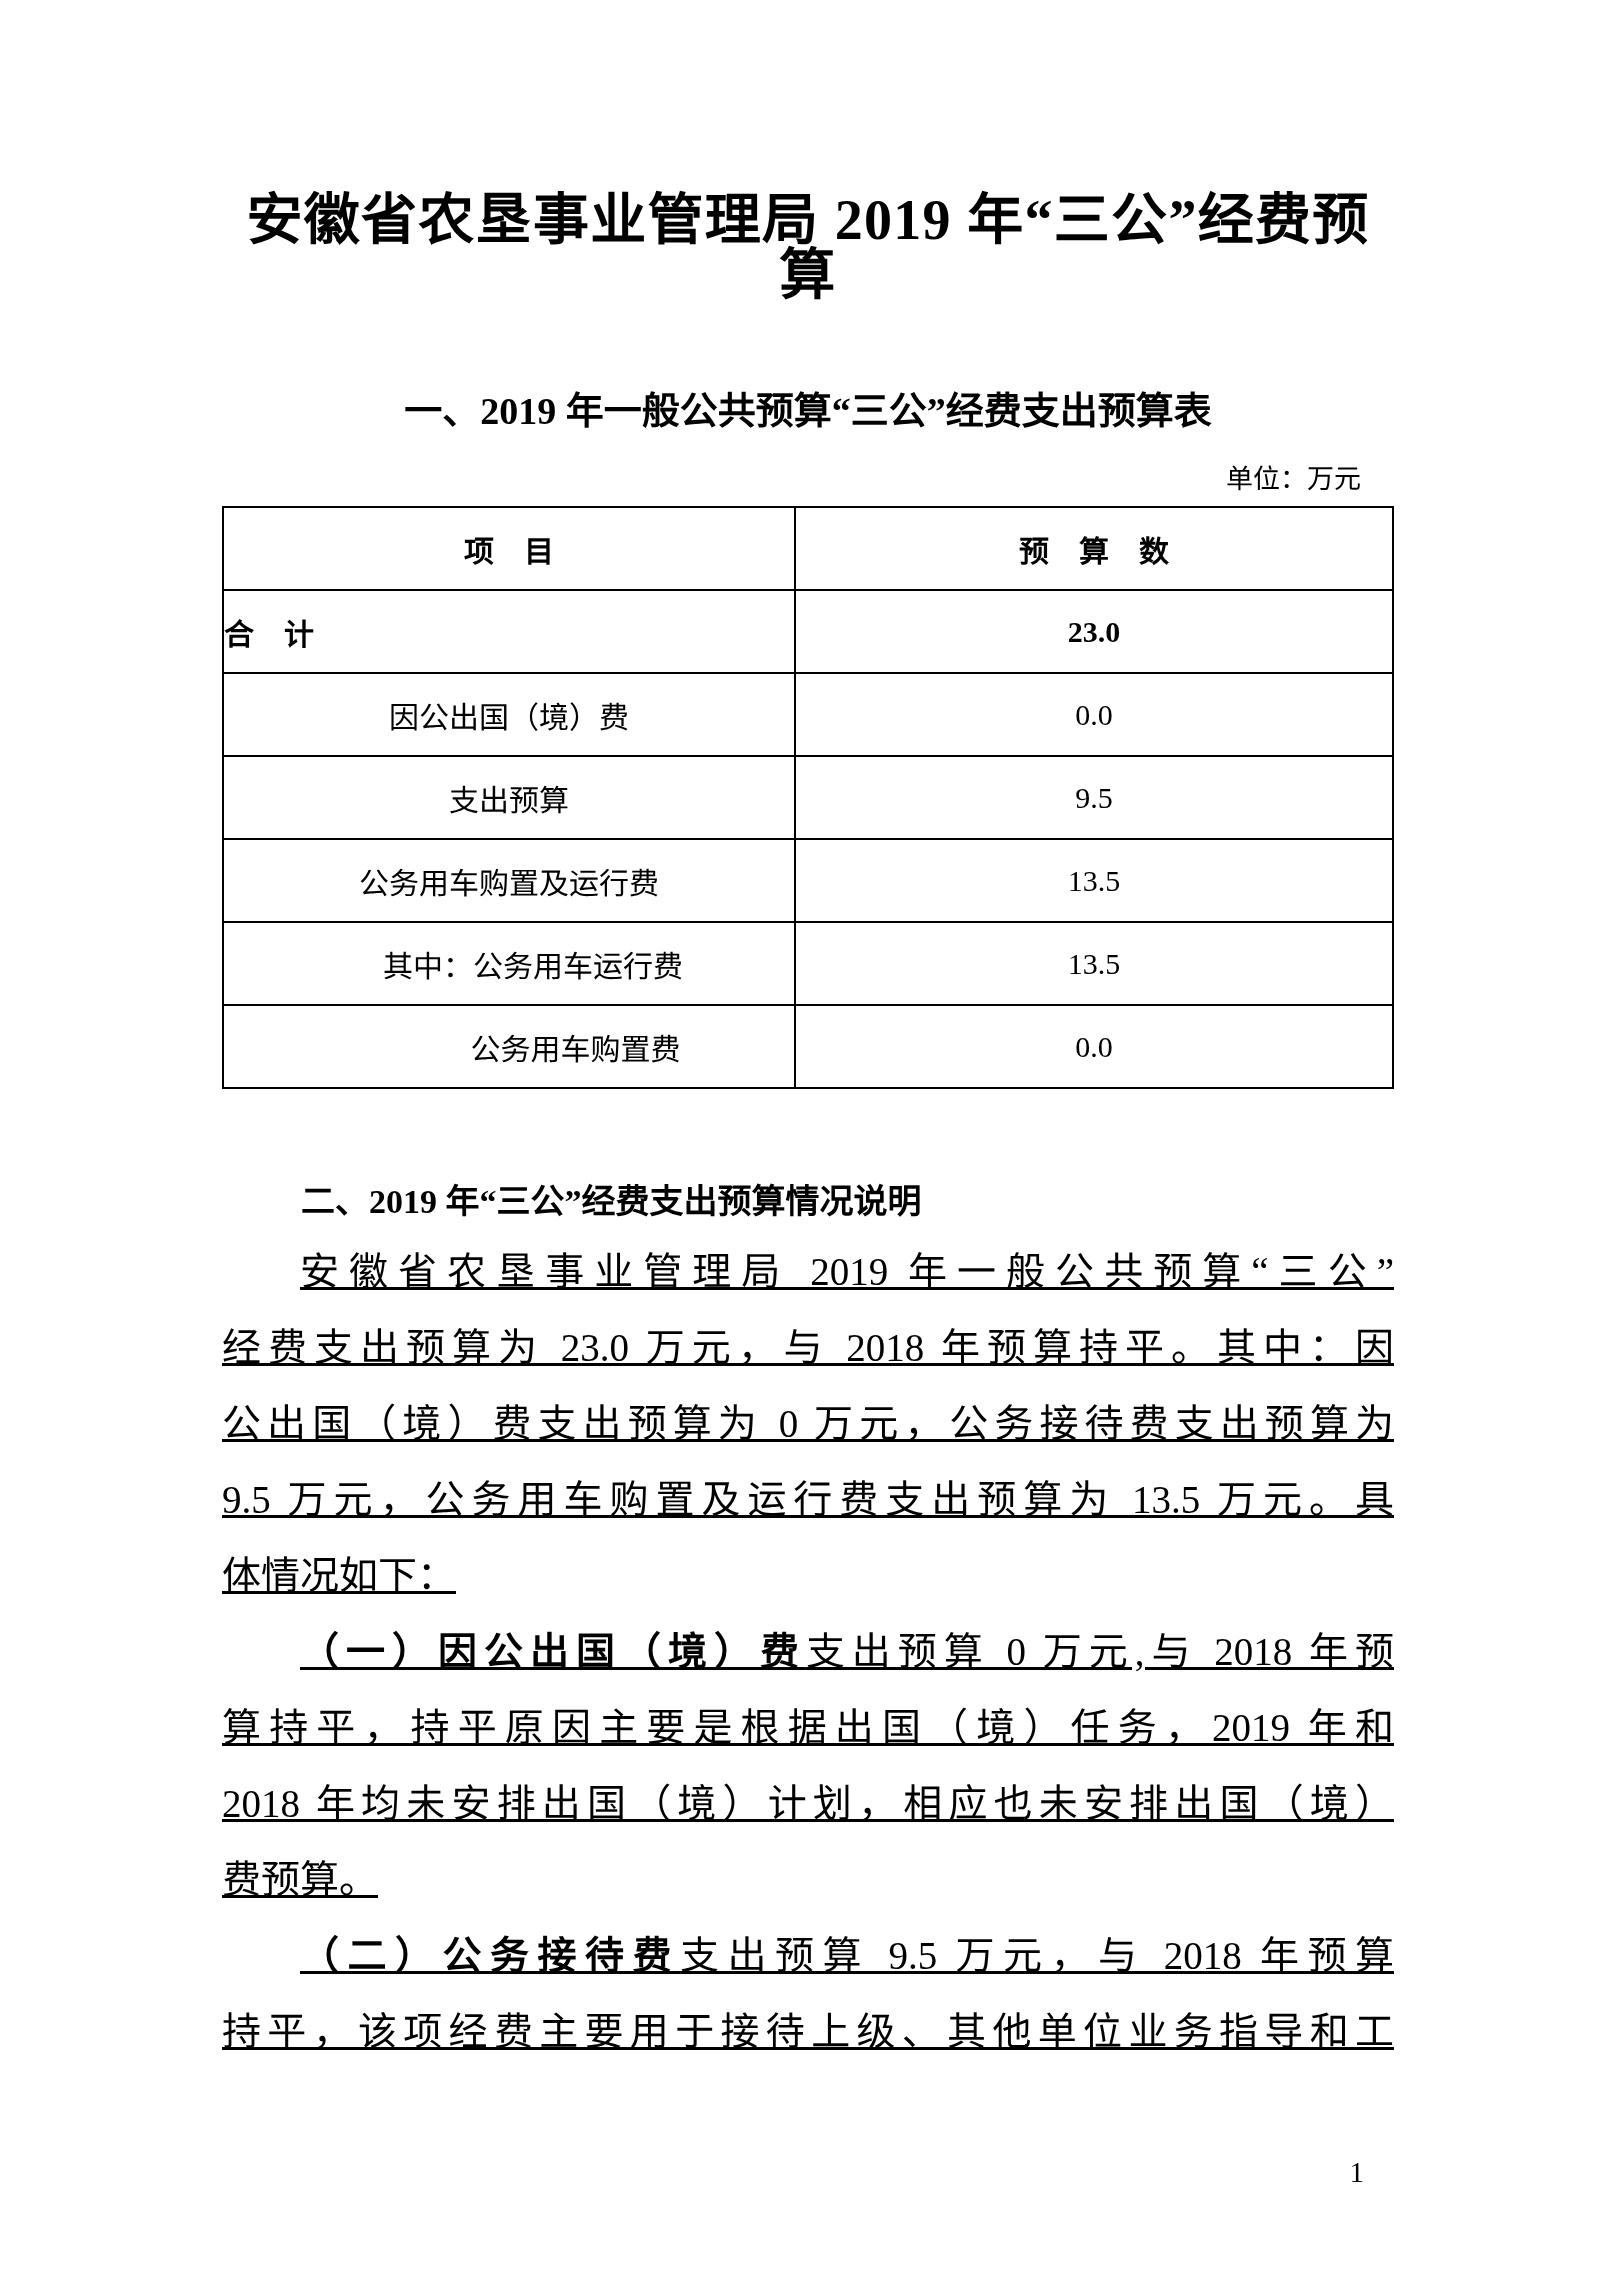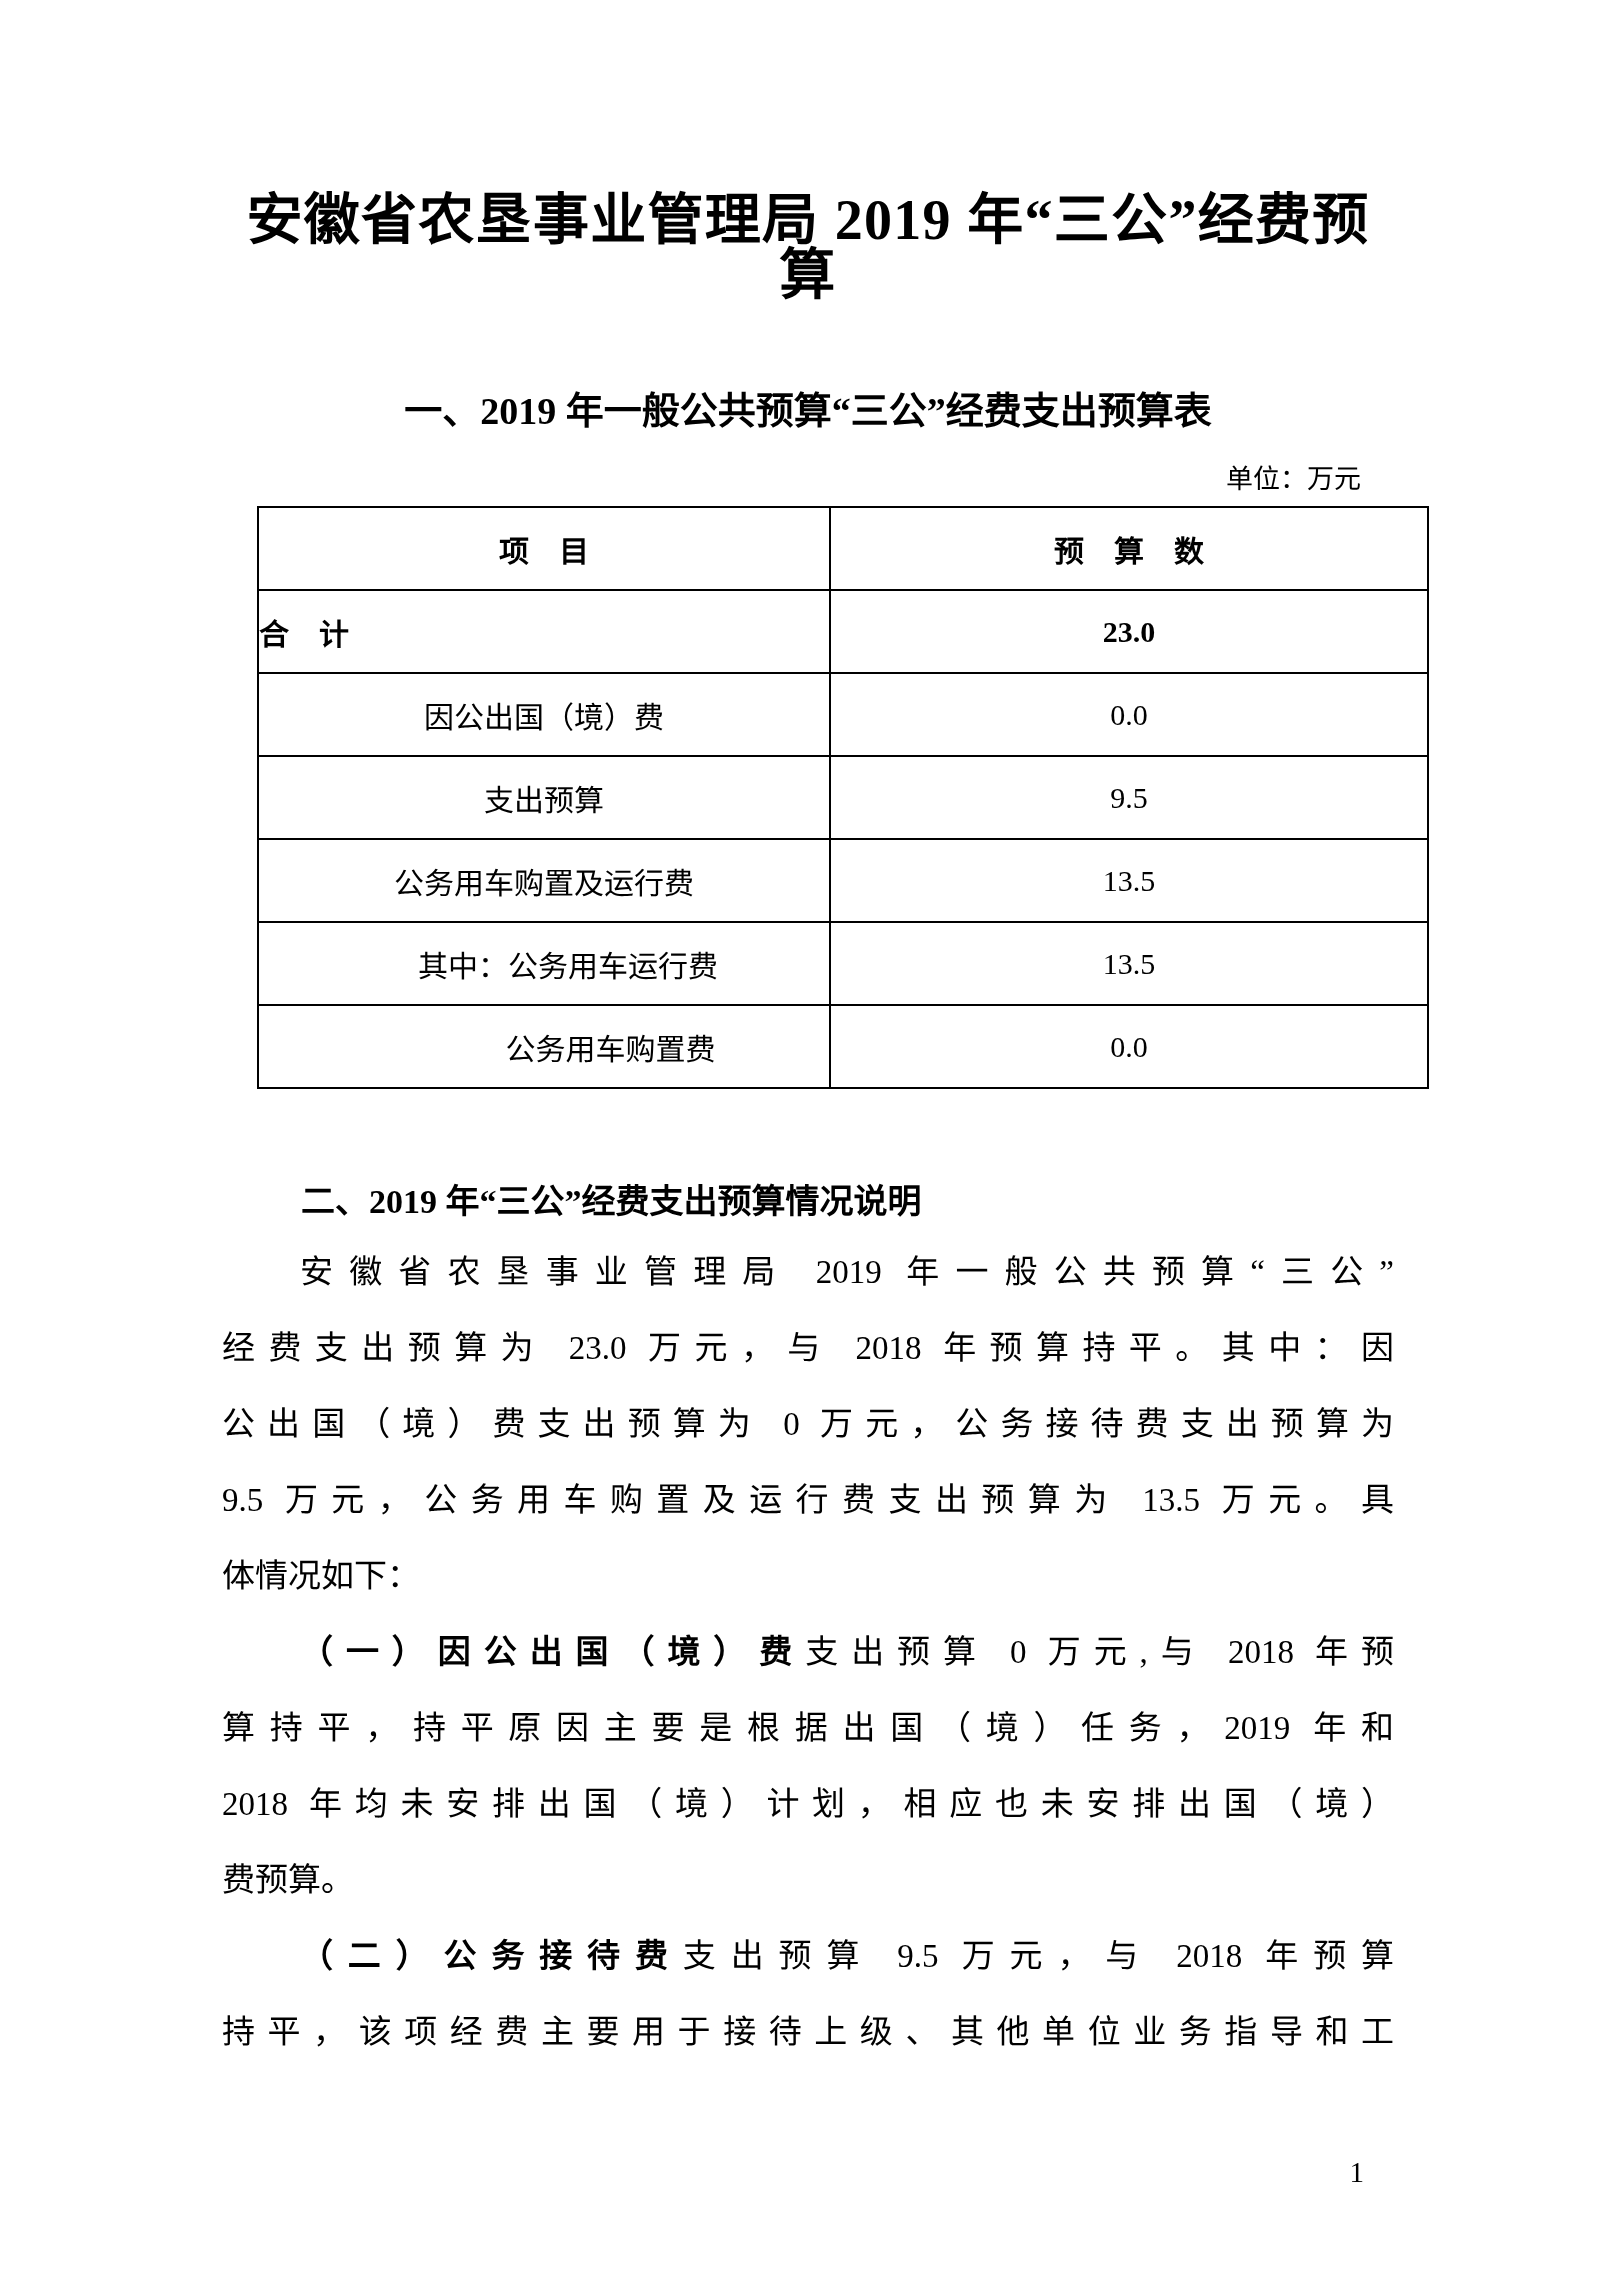--- a/index.html
+++ b/index.html
@@ -26,21 +26,20 @@
   .unit {
     margin-top:30px;
     font-size:27px; line-height:34px;
     text-align:right; padding-right:33px;
   }
   table.budget {
     margin-top:10.4px;
     width:100%;
     border-collapse:collapse;
     table-layout:fixed;
-    margin-left:35px;
   }
   table.budget th, table.budget td {
     border:2.6px solid #000;
     border-left-width:2px; border-right-width:2px;
     height:81px;
     font-size:30px;
     vertical-align:middle;
     padding:0;
     overflow:hidden;
   }
@@ -53,24 +52,25 @@
   tr.level3 td.item { padding-left:133px; }
   tr.total td { font-weight:bold; }
   .section2 {
     margin-top:87px;
     font-size:34px; font-weight:bold;
     line-height:52px;
     text-indent:79px;
   }
   .paragraphs { margin-top:5.2px; }
   .line {
-    font-size:33px;
+    font-size:39px;
     line-height:76px; height:76px;
     text-align:justify;
     text-align-last:justify;
+    text-decoration:underline;
   }
   .line.first { text-indent:78px; }
   .line.last { text-align-last:left; }
   .line .b { font-weight:bold; }
   .pagenum {
     margin-top:86px;
     font-size:29px; line-height:33px;
     text-align:right; padding-right:30px;
   }
 </style>

